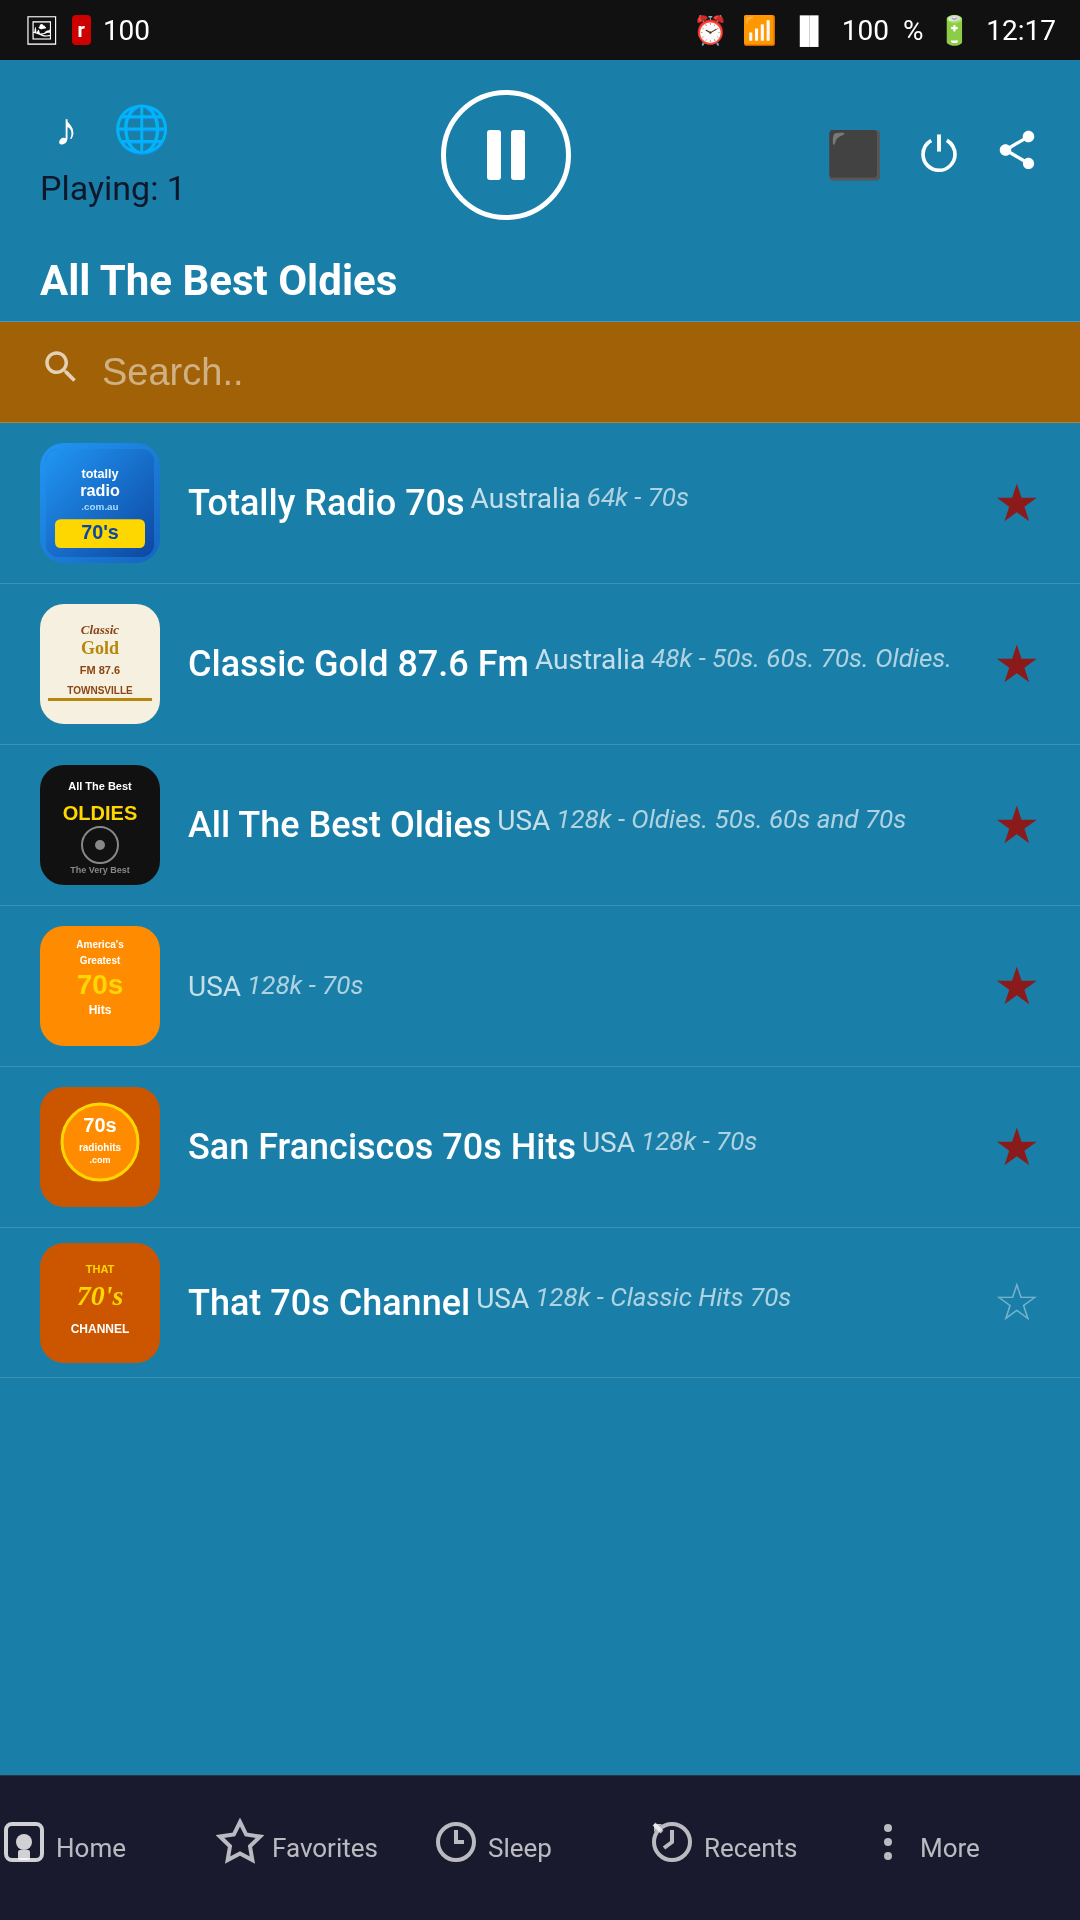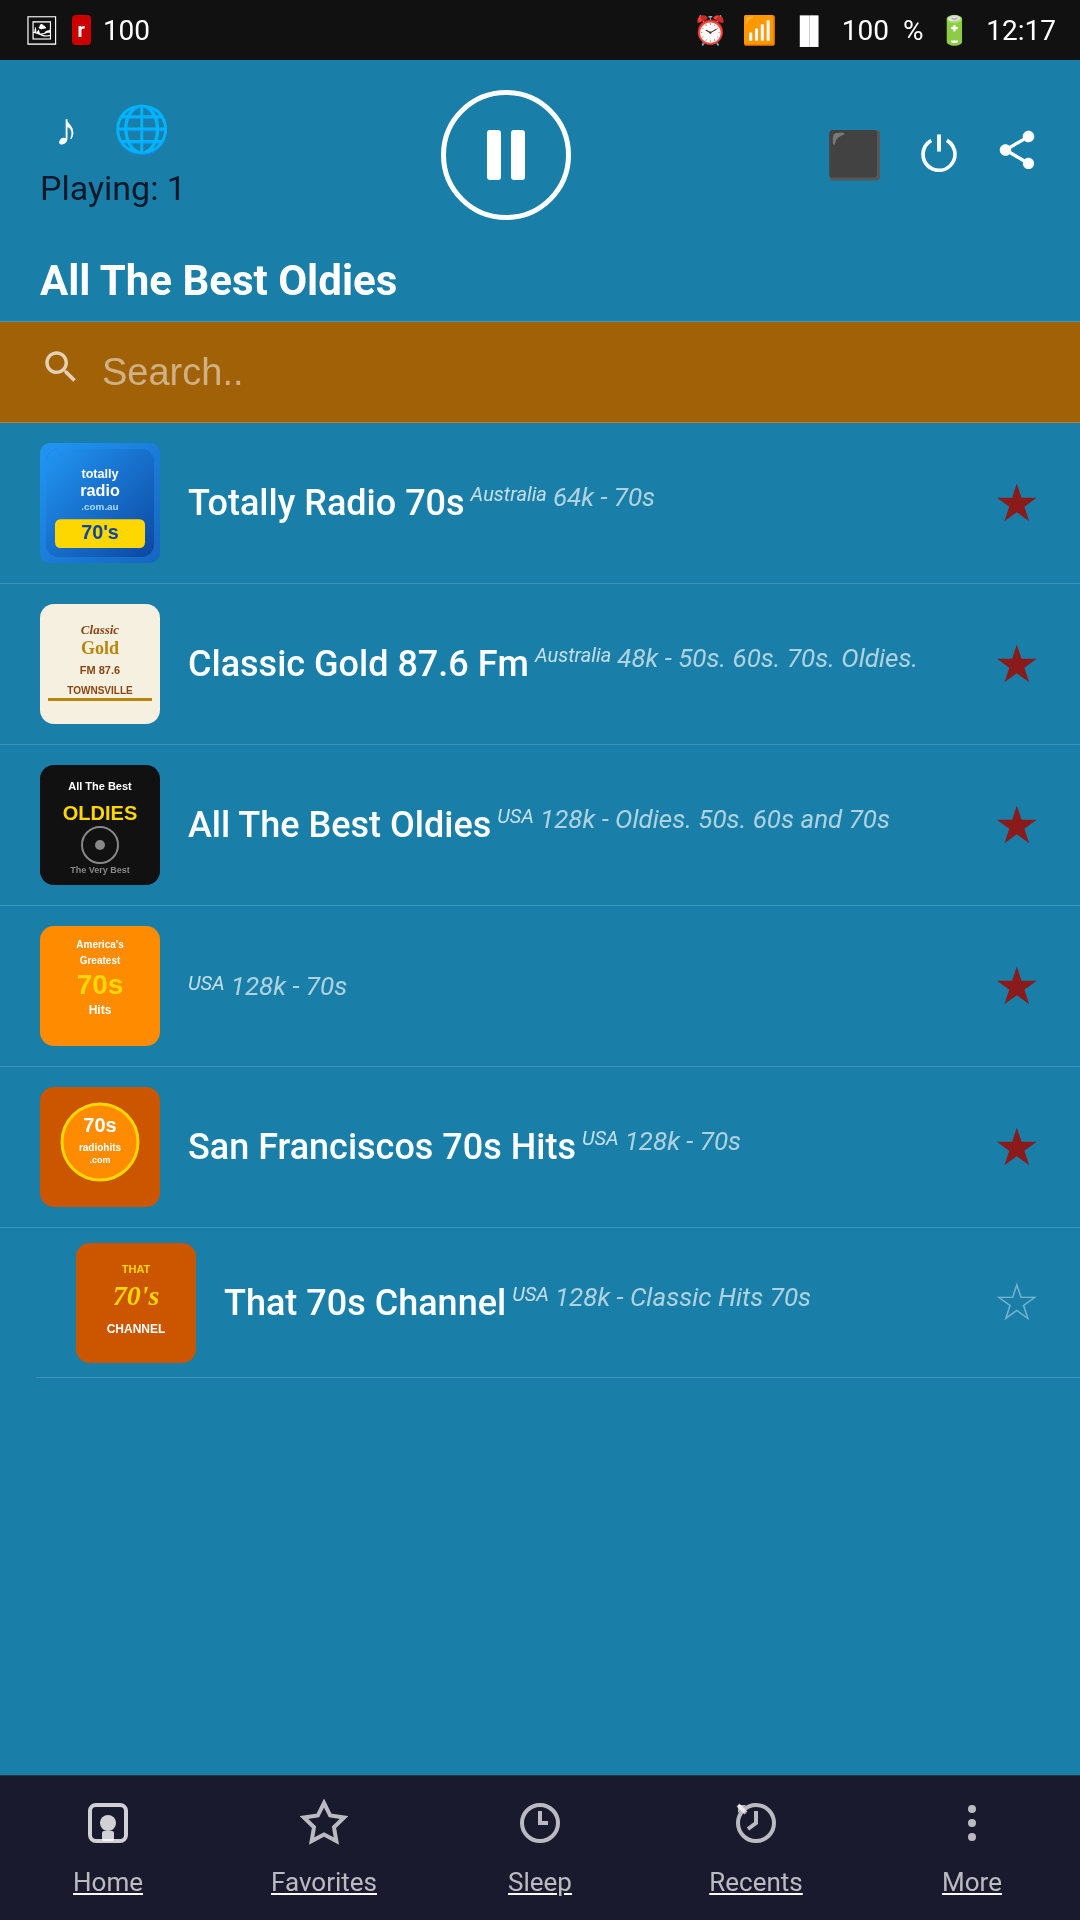--- a/index.html
+++ b/index.html
@@ -147,21 +147,21 @@
       align-items: center;
       padding: 20px 40px;
       border-bottom: 1px solid rgba(255,255,255,0.15);
       background-color: #1a7fa8;
       cursor: pointer;
       gap: 28px;
     }
     .station-logo {
       width: 120px;
       height: 120px;
-      border-radius: 10px;
+      border-radius: 24px;
       flex-shrink: 0;
       display: flex;
       align-items: center;
       justify-content: center;
       overflow: hidden;
       font-size: 18px;
       font-weight: bold;
       text-align: center;
     }
     
@@ -179,23 +179,22 @@
       display: flex;
       flex-direction: row;
       gap: 6px;
     }
     .station-name {
       font-size: 36px;
       font-weight: 500;
       color: white;
     }
     .station-country {
-      font-size: 20px;
+      font-size: 28px;
       color: rgba(255,255,255,0.75);
-      font-style: italic;
     }
     .station-meta {
       font-size: 26px;
       color: rgba(255,255,255,0.65);
       font-style: italic;
     }
     .star-btn {
       font-size: 52px;
       color: #8B1A1A;
       cursor: pointer;
@@ -213,26 +212,24 @@
       width: 100%;
       height: 145px;
       background-color: #1a1a2e;
       display: flex;
       align-items: center;
       justify-content: space-around;
       border-top: 1px solid rgba(255,255,255,0.1);
     }
     .nav-item {
       display: flex;
-      flex-direction: column;
       align-items: center;
       gap: 8px;
       cursor: pointer;
       flex: 1;
-      text-decoration: underline;
     }
     .nav-icon {
       font-size: 48px;
       color: rgba(255,255,255,0.7);
     }
     .nav-label {
       font-size: 26px;
       color: rgba(255,255,255,0.7);
     }
   </style>
@@ -393,21 +390,21 @@
       </svg>
     </div>
     <div class="station-info">
       <span class="station-name">San Franciscos 70s Hits</span>
       <span class="station-country">USA</span>
       <span class="station-meta">128k - 70s</span>
     </div>
     <span class="star-btn">★</span>
   </div>
 
-  <div class="station-item" style="height:150px;overflow:hidden;margin-left:36px;">
+  <div class="station-item" style="height:150px;overflow:hidden;">
     <div class="station-logo">
       <svg width="120" height="120" viewBox="0 0 120 120" xmlns="http://www.w3.org/2000/svg">
         <rect width="120" height="120" rx="14" fill="#CC5500"></rect>
         <text x="60" y="30" text-anchor="middle" fill="#FFD700" font-size="11" font-weight="bold" font-family="Arial">THAT</text>
         <text x="60" y="62" text-anchor="middle" fill="#FFD700" font-size="28" font-weight="bold" font-family="serif" font-style="italic">70's</text>
         <text x="60" y="90" text-anchor="middle" fill="white" font-size="12" font-family="Arial">CHANNEL</text>
       </svg>
     </div>
     <div class="station-info">
       <span class="station-name">That 70s Channel</span>

